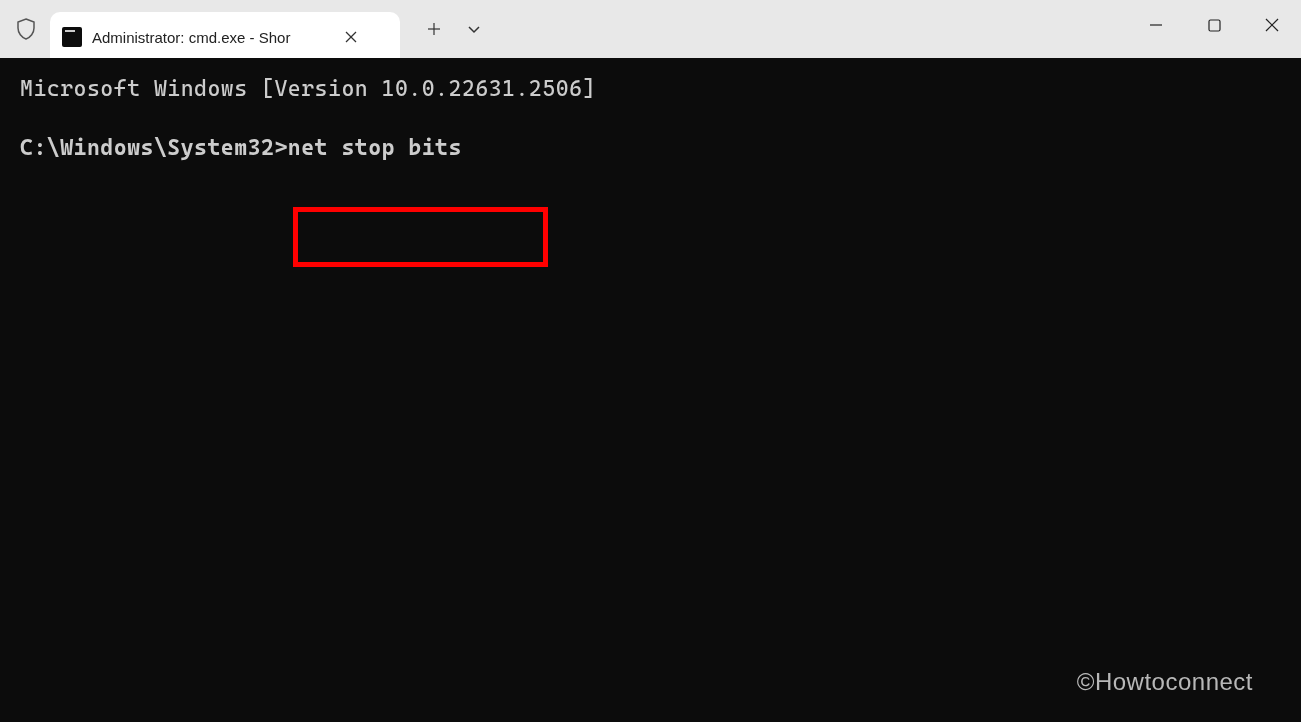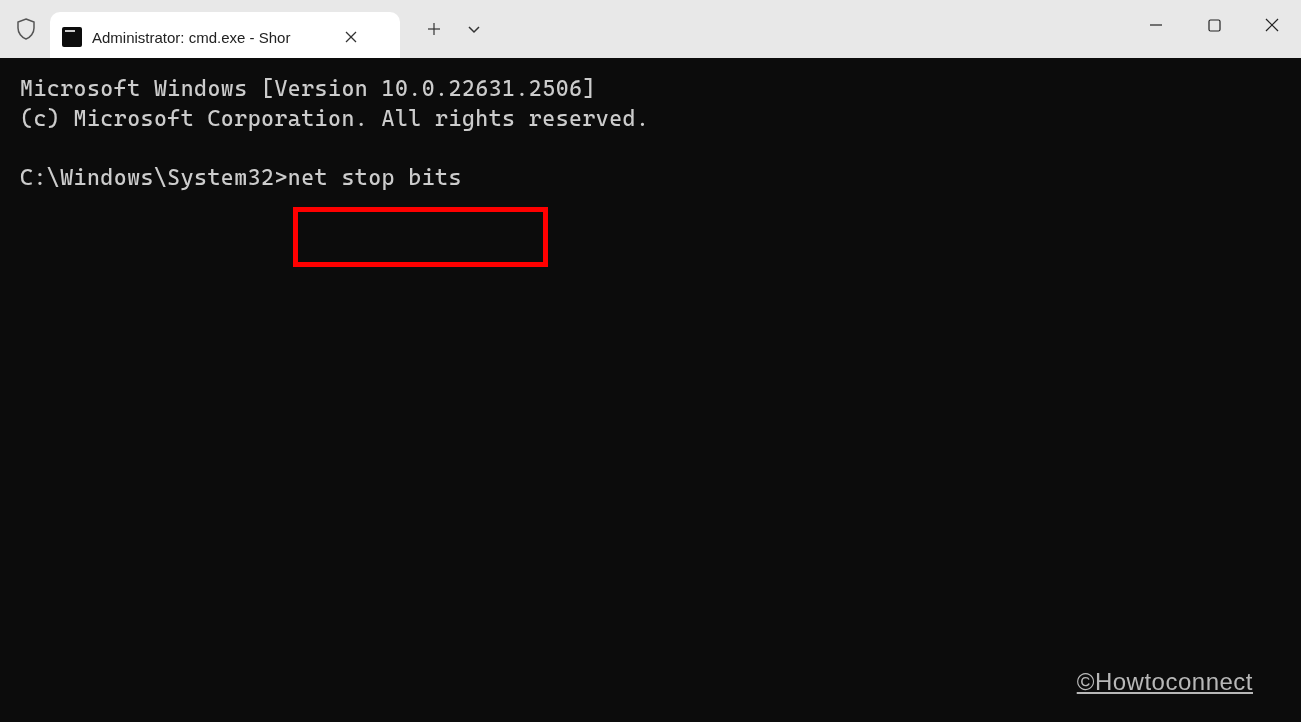--- a/index.html
+++ b/index.html
@@ -128,38 +128,38 @@
       position: relative;
       line-height: 1.35;
       letter-spacing: 0.5px;
     }
     .terminal-line {
       white-space: pre;
     }
     .prompt-line {
       white-space: pre;
       position: relative;
+      font-weight: bold;
     }
     .highlight-box {
       position: absolute;
       border: 5px solid #ff0000;
       left: 293px;
       top: 149px;
       width: 255px;
       height: 60px;
       pointer-events: none;
     }
     .watermark {
       position: absolute;
       right: 48px;
       bottom: 24px;
       color: #b8b8b8;
       font-family: "Segoe UI", sans-serif;
       font-size: 24px;
-      text-decoration: underline;
     }
   </style>
 </head>
 <body>
 
 <div class="titlebar">
   <span class="shield-icon">
     <svg width="22" height="24" viewBox="0 0 22 24" fill="none" stroke="#555" stroke-width="1.5">
       <path d="M11 2 L19 5 V11 C19 16 15.5 20.5 11 22 C6.5 20.5 3 16 3 11 V5 Z"></path>
     </svg>
@@ -200,18 +200,17 @@
       <svg width="14" height="14" viewBox="0 0 14 14" stroke="#222" stroke-width="1.2">
         <line x1="1" y1="1" x2="13" y2="13"></line>
         <line x1="13" y1="1" x2="1" y2="13"></line>
       </svg>
     </div>
   </div>
 </div>
 
 <div class="terminal">
   <div class="terminal-line">Microsoft Windows [Version 10.0.22631.2506]</div>
-  <div class="terminal-line">(c) Microsoft Corporation. All rights reserved.</div>
   <div class="terminal-line">&nbsp;</div>
   <div class="prompt-line"><span>C:\Windows\System32&gt;</span><span>net stop bits</span></div>
   <div class="highlight-box"></div>
   <div class="watermark">©Howtoconnect</div>
 </div>
 
 </body></html>

